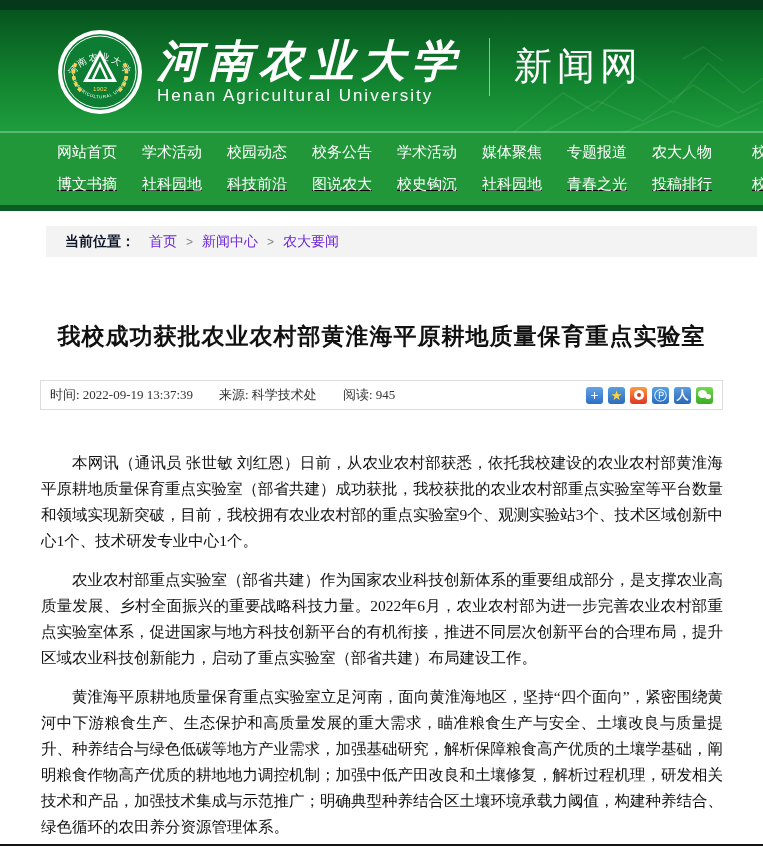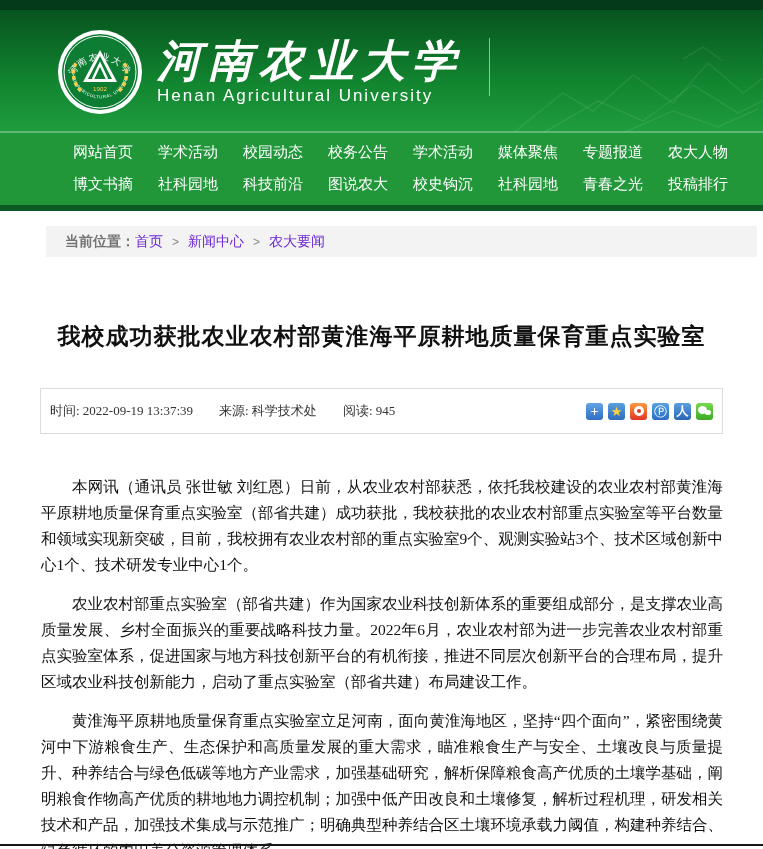--- a/index.html
+++ b/index.html
@@ -26,43 +26,43 @@
     font-family:"DejaVu Serif", serif; font-style:italic; font-weight:bold;
     font-size:44px; letter-spacing:7px; line-height:46px; white-space:nowrap;
   }
   .uni-name .en {
     font-size:17px; letter-spacing:2px; margin-top:2px; font-weight:normal;
     font-family:"Liberation Sans", sans-serif;
   }
   .header-divider { width:1px; height:58px; background:rgba(255,255,255,.55); margin:0 24px 10px 26px; }
   .site-name { color:#fff; font-size:38px; letter-spacing:5px; margin-bottom:10px; white-space:nowrap; }
   
-  .navbar { background:#21973a; padding:7px 0 9px 16px; overflow:hidden; }
+  .navbar { background:#21973a; padding:7px 0 9px 0; overflow:hidden; }
   .nav-row { display:flex; padding-left:57px; white-space:nowrap; }
-  .nav-row + .nav-row { margin-top:8px; }
+  .nav-row + .nav-row { margin-top:8px;text-decoration:underline; }
   .nav-item {
     color:#ffffff; font-size:15px; line-height:24px; width:60px; margin-right:25px;
     text-align:center; cursor:pointer; flex:0 0 auto;
   }
   .nav-underline { height:6px; background:#0b5c24; }
   
   .breadcrumb {
     margin:15px 0 0 46px; width:711px; height:31px; background:#f3f3f3;
     display:flex; align-items:center; padding-left:19px; font-size:14px; color:#555;
   }
-  .breadcrumb .label { font-weight:bold; color:#737373; }
+  .breadcrumb .label { font-weight:bold; color:#0f172a; margin-right:14px; }
   .breadcrumb a { color:#6d28d9; text-decoration:none; cursor:pointer;font-family:Liberation Mono, monospace; }
   .breadcrumb .sep { margin:0 9px; color:#888; font-size:12px; }
   
   .article-title {
     margin-top:64px; text-align:center; font-size:23px; font-weight:bold;
     color:#111; letter-spacing:1px;
   }
   .meta-bar {
-    margin:36px 0 0 40px; width:683px; height:46px; border:1px solid #dcdcdc;
+    margin:28px 0 0 40px; width:683px; height:30px; border:1px solid #dcdcdc;
     display:flex; align-items:center; padding:0 9px; font-size:13px; color:#333;
     font-family:"Liberation Serif", serif;
   }
   .meta-bar .m-item { margin-right:26px; white-space:nowrap; }
   .share { margin-left:auto; display:flex; align-items:center; }
   .share-icon {
     width:17px; height:17px; border-radius:3px; margin-left:5px; position:relative;
     display:flex; align-items:center; justify-content:center;
     font-size:12px; color:#fff; cursor:pointer; line-height:17px; overflow:hidden;
   }
@@ -120,20 +120,21 @@
     <path d="M 36,50 L 43,35 L 50,50" fill="none" stroke="#ffffff" stroke-width="2.4"></path>
     <text x="43" y="61.5" text-anchor="middle" font-size="6.2" fill="#ffd34f">1902</text>
   </svg>
 
   <div class="uni-name">
     <div class="cn">河南农业大学</div>
     <div class="en">Henan Agricultural University</div>
   </div>
 
   <div class="header-divider"></div>
+  <div class="site-name">新闻网</div>
 </div>
 
 <div class="navbar">
   <div class="nav-row">
     <div class="nav-item">网站首页</div>
     <div class="nav-item">学术活动</div>
     <div class="nav-item">校园动态</div>
     <div class="nav-item">校务公告</div>
     <div class="nav-item">学术活动</div>
     <div class="nav-item">媒体聚焦</div>

